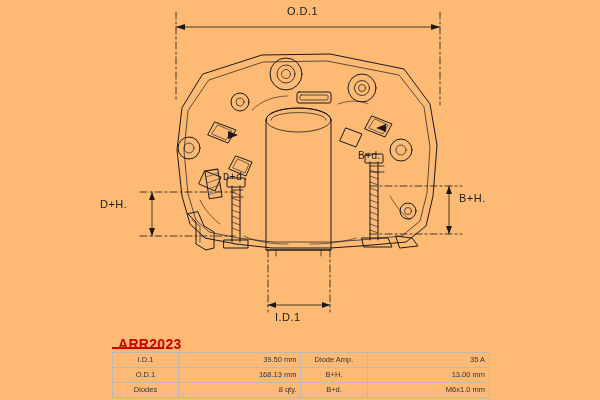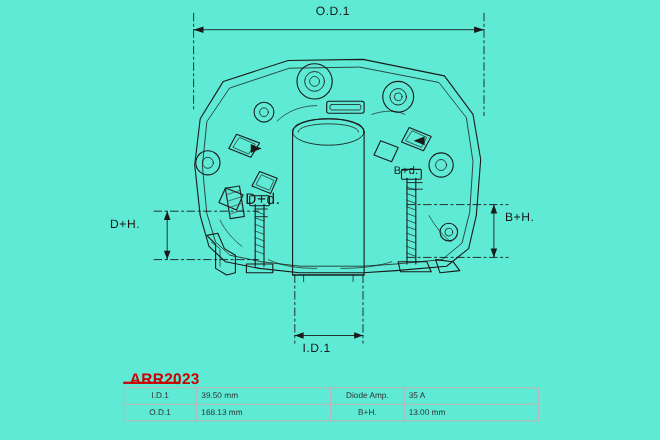--- a/index.html
+++ b/index.html
@@ -6,21 +6,21 @@
   html, body {
     margin: 0; padding: 0;
     width: 600px; height: 400px;
     background: #ffffff;
     font-family: "Liberation Sans", sans-serif;
   }
   #page {
     position: relative;
     width: 600px; height: 400px;
     overflow: hidden;
-    background: #5eead4;
+    background: #fdba74;
   }
   #drawing {
     position: absolute;
     left: 0; top: 0;
     width: 600px; height: 348px;
   }
   .dim-label {
     position: absolute;
     font-size: 11px;
     color: #1a1a1a;
@@ -49,20 +49,21 @@
     height: 14px;
     line-height: 10px;
   }
   #spec-table td.k {
     width: 62px;
     text-align: center;
     color: #333;
   }
   #spec-table td.v {
     width: 115px;
+    text-align: right;
     color: #333;
   }
   .redline {
     position: absolute;
     left: 112px; top: 347px;
     width: 52px; height: 2px;
     background: #cc0000;
   }
 </style>
 </head>
@@ -262,36 +263,42 @@
         <path d="M310 244 C328 244 344 242 356 238"></path>
       </g>
 
     </g>
   </svg>
 
   <div class="dim-label" style="left:287px; top:5px;">O.D.1</div>
   <div class="dim-label" style="left:275px; top:311px;">I.D.1</div>
   <div class="dim-label" style="left:100px; top:198px;">D+H.</div>
   <div class="dim-label" style="left:459px; top:192px;">B+H.</div>
-  <div class="dim-label" style="left:223px; top:172px; font-size:14px;">D+d.</div>
+  <div class="dim-label" style="left:223px; top:172px; font-size:10px;font-family:Liberation Mono, monospace;">D+d.</div>
   <div class="dim-label" style="left:358px; top:150px; font-size:10px;">B+d.</div>
 
   <div id="part-number">ARR2023</div>
   <div class="redline"></div>
 
   <table id="spec-table">
     <tbody>
       <tr>
         <td class="k">I.D.1</td>
         <td class="v">39.50 mm</td>
         <td class="k">Diode Amp.</td>
         <td class="v">35 A</td>
       </tr>
       <tr>
         <td class="k">O.D.1</td>
         <td class="v">168.13 mm</td>
         <td class="k">B+H.</td>
         <td class="v">13.00 mm</td>
       </tr>
+      <tr>
+        <td class="k">Diodes</td>
+        <td class="v">8 qty.</td>
+        <td class="k">B+d.</td>
+        <td class="v">M6x1.0 mm</td>
+      </tr>
     </tbody>
   </table>
 
 </div>
 
 </body></html>

